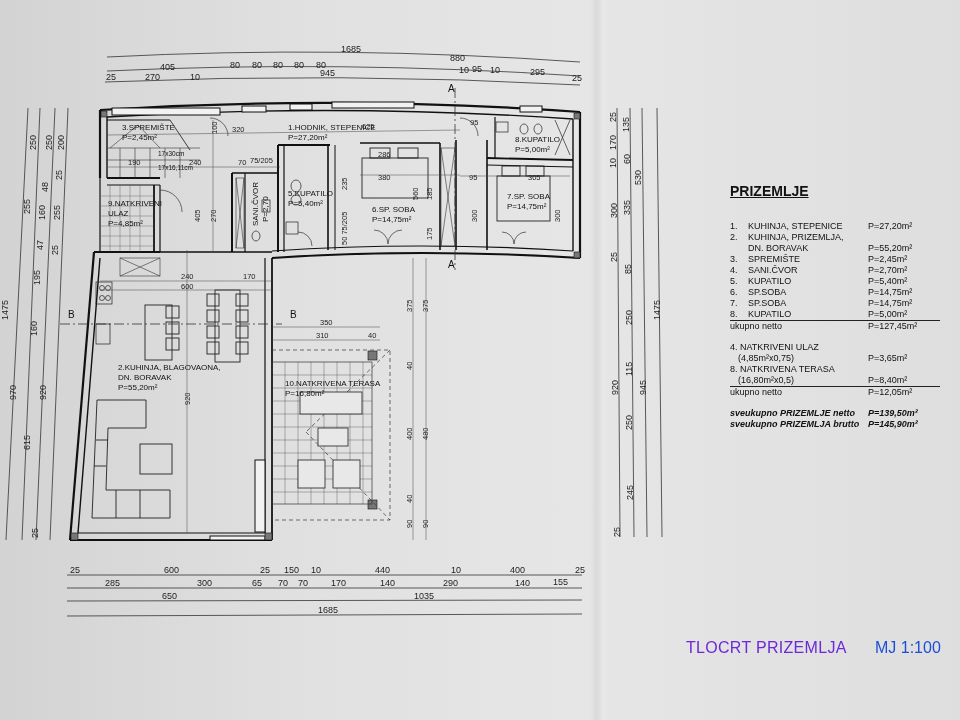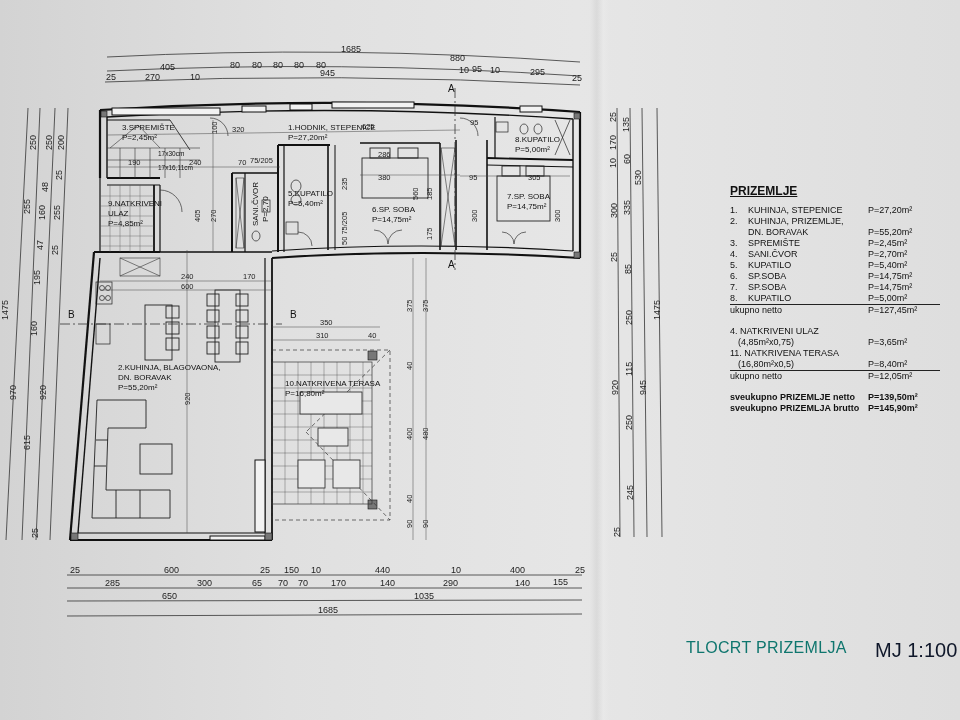--- a/index.html
+++ b/index.html
@@ -3,30 +3,30 @@
 <meta charset="utf-8">
 <style>
   html,body{margin:0;padding:0;}
   body{width:960px;height:720px;overflow:hidden;background:#dcdcdc;font-family:"Liberation Sans",sans-serif;position:relative;}
   .paper{position:absolute;left:0;top:0;width:960px;height:720px;background:linear-gradient(90deg,#d3d3d3 0%,#e0e0e0 30%,#e6e6e6 60%,#dedede 100%);}
   .fold{position:absolute;left:590px;top:0;width:20px;height:720px;background:linear-gradient(90deg,rgba(0,0,0,0.00),rgba(0,0,0,0.05),rgba(255,255,255,0.12),rgba(0,0,0,0));}
   svg.plan{position:absolute;left:0;top:0;}
   .dim{font-family:"Liberation Sans",sans-serif;font-size:9px;fill:#222;}
   .lbl{font-family:"Liberation Sans",sans-serif;font-size:8px;fill:#111;}
   .legend{position:absolute;left:730px;top:186px;width:210px;color:#111;font-size:9px;line-height:11px;}
-  .legend .ttl{font-weight:bold;font-size:12px;text-decoration:underline;margin-bottom:8px;}
+  .legend .ttl{font-weight:bold;font-size:14px;text-decoration:underline;margin-bottom:24px;}
   .row{display:flex;justify-content:space-between;}
   .row .n{width:18px;display:inline-block;}
   .row .name{flex:1;}
   .row .area{width:72px;}
   .underl{border-bottom:1px solid #222;}
   .gap{height:10px;}
-  .bold{font-weight:bold;}
-  .title{position:absolute;left:686px;top:639px;font-size:16px;color:#0f766e;letter-spacing:0.3px;}
-  .scale{position:absolute;left:875px;top:639px;font-size:20px;color:#0f172a;}
+  .bold{font-weight:bold;font-style:italic;}
+  .title{position:absolute;left:686px;top:639px;font-size:16px;color:#6d28d9;letter-spacing:0.3px;}
+  .scale{position:absolute;left:875px;top:639px;font-size:16px;color:#1d4ed8;}
 </style>
 </head>
 <body>
 
 <div class="paper"></div>
 <div class="fold"></div>
 
 <svg class="plan" width="960" height="720" viewBox="0 0 960 720">
 
   <g stroke="#333" stroke-width="0.8" fill="none">
@@ -433,21 +433,21 @@
 
 <div class="legend">
   <div class="ttl">PRIZEMLJE</div>
   <div class="row">
       <span class="n">1.</span>
       <span class="name">KUHINJA, STEPENICE</span>
       <span class="area">P=27,20m²</span>
     </div>
   <div class="row">
       <span class="n">2.</span>
-      <span class="name">KUHINJA, PRIZEMLJE,</span>
+      <span class="name">KUHINJA, PRIZEMLJA,</span>
       <span class="area"></span>
     </div>
   <div class="row">
       <span class="n"></span>
       <span class="name">DN. BORAVAK</span>
       <span class="area">P=55,20m²</span>
     </div>
   <div class="row">
       <span class="n">3.</span>
       <span class="name">SPREMIŠTE</span>
@@ -485,21 +485,21 @@
   <div class="gap"></div>
   <div class="row">
       <span class="name">4. NATKRIVENI ULAZ</span>
       <span class="area"></span>
     </div>
   <div class="row">
       <span class="name" style="padding-left:8px">(4,85m²x0,75)</span>
       <span class="area">P=3,65m²</span>
     </div>
   <div class="row">
-      <span class="name">11. NATKRIVENA TERASA</span>
+      <span class="name">8. NATKRIVENA TERASA</span>
       <span class="area"></span>
     </div>
   <div class="row underl">
       <span class="name" style="padding-left:8px">(16,80m²x0,5)</span>
       <span class="area">P=8,40m²</span>
     </div>
   <div class="row">
       <span class="name">ukupno netto</span>
       <span class="area">P=12,05m²</span>
     </div>

